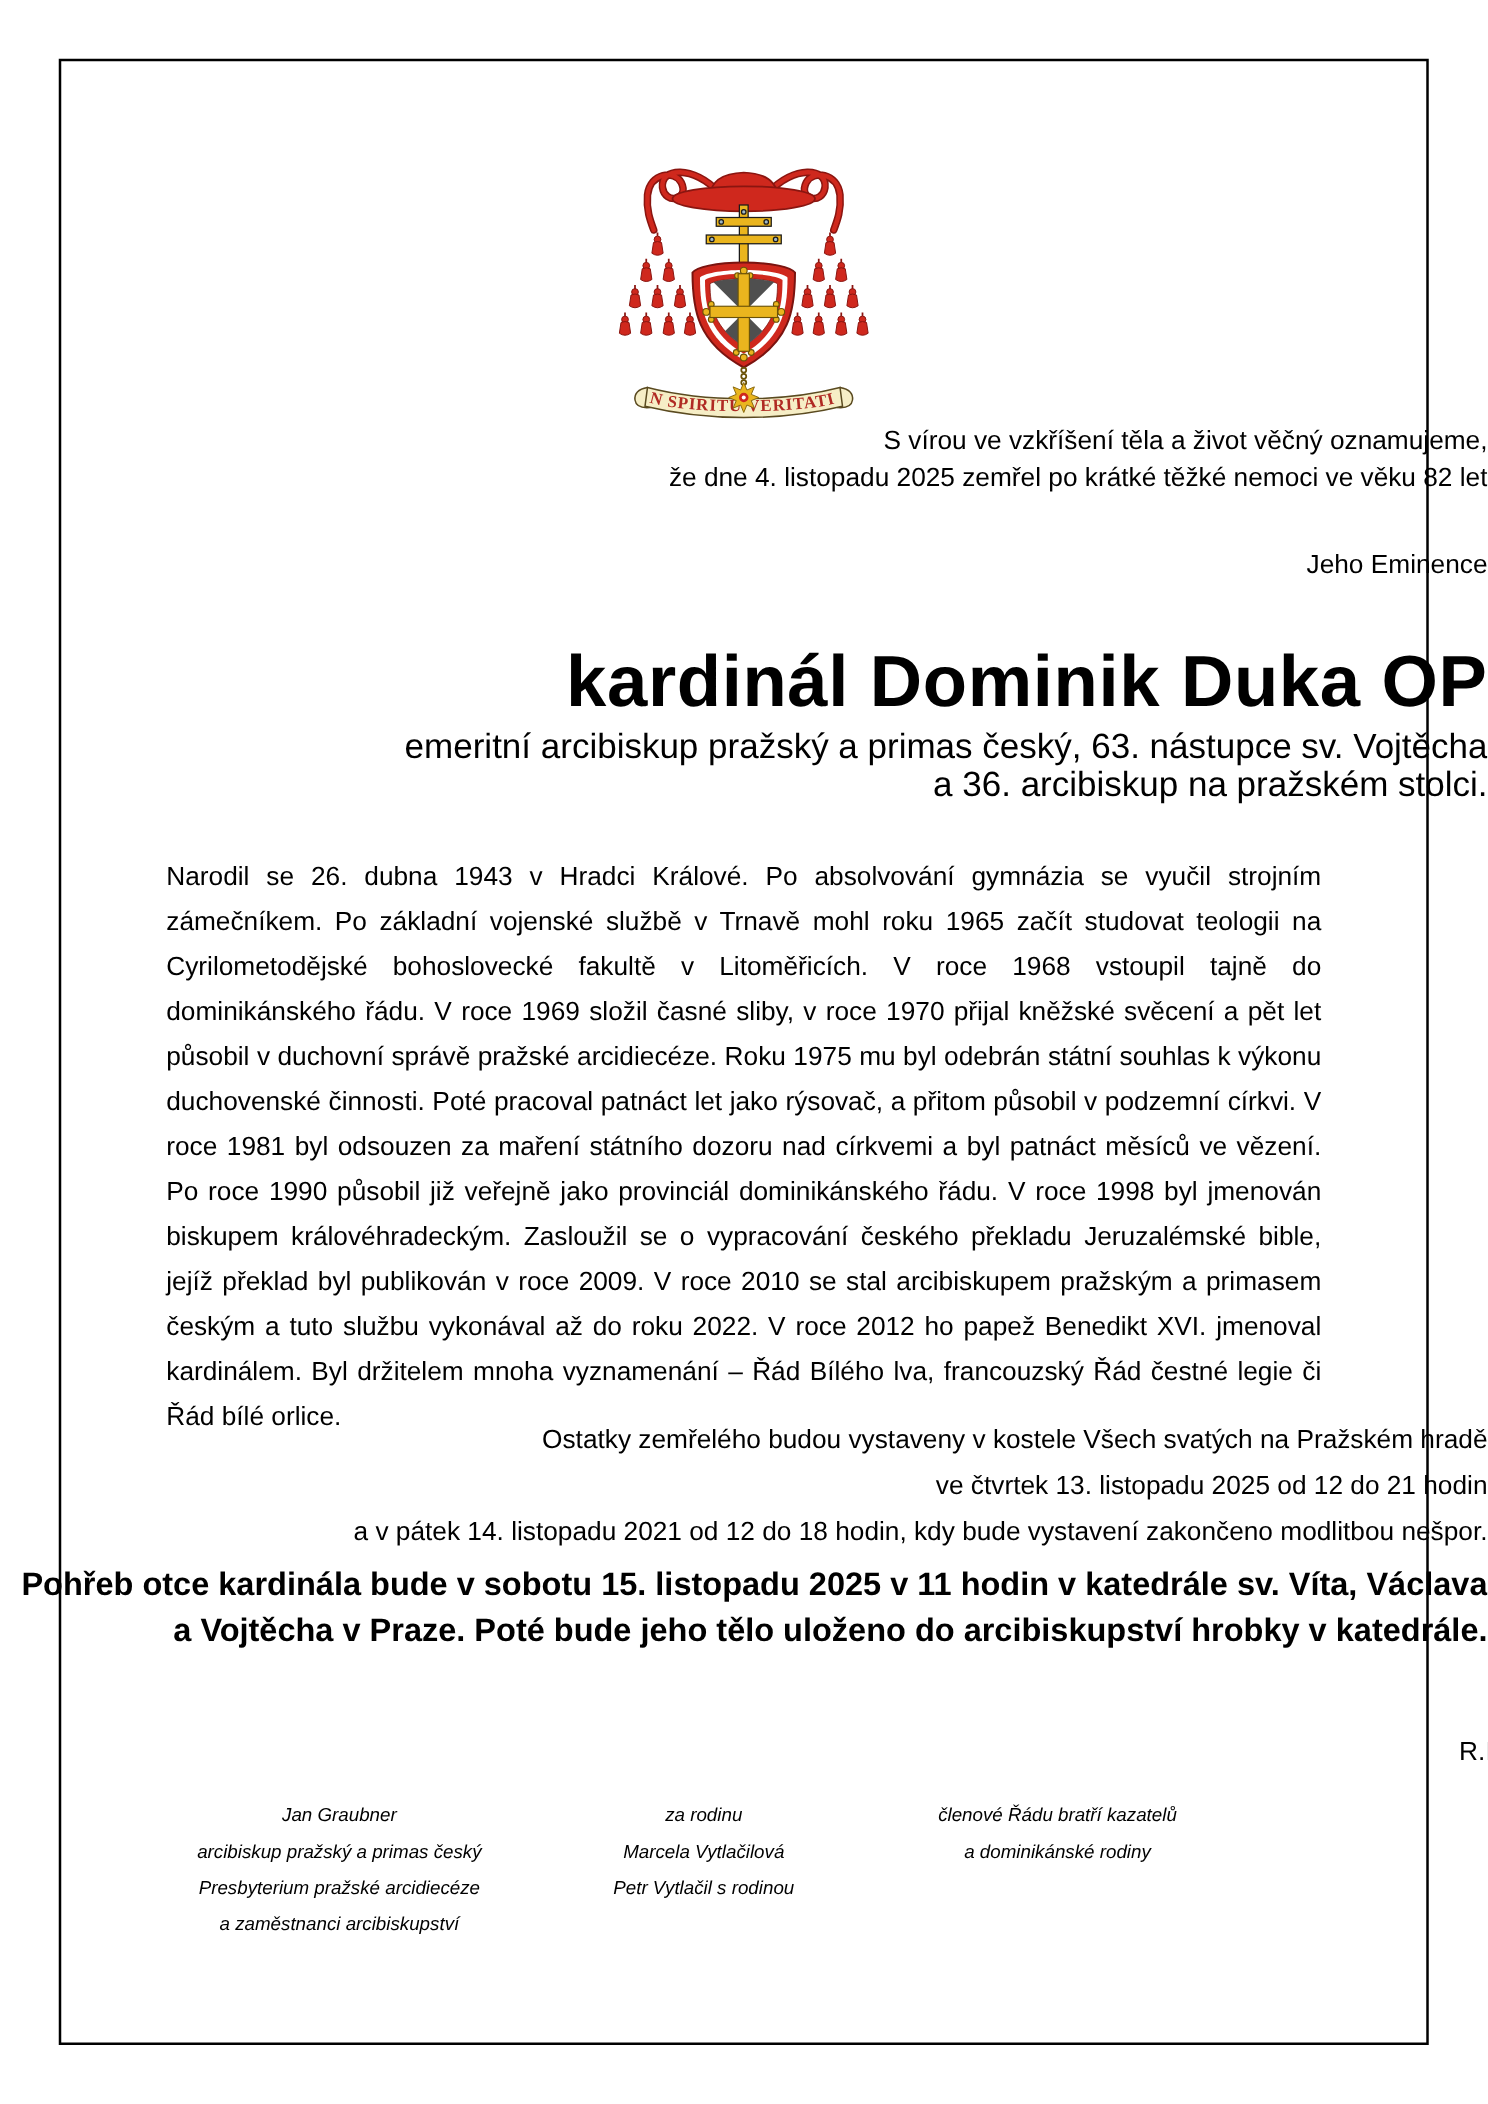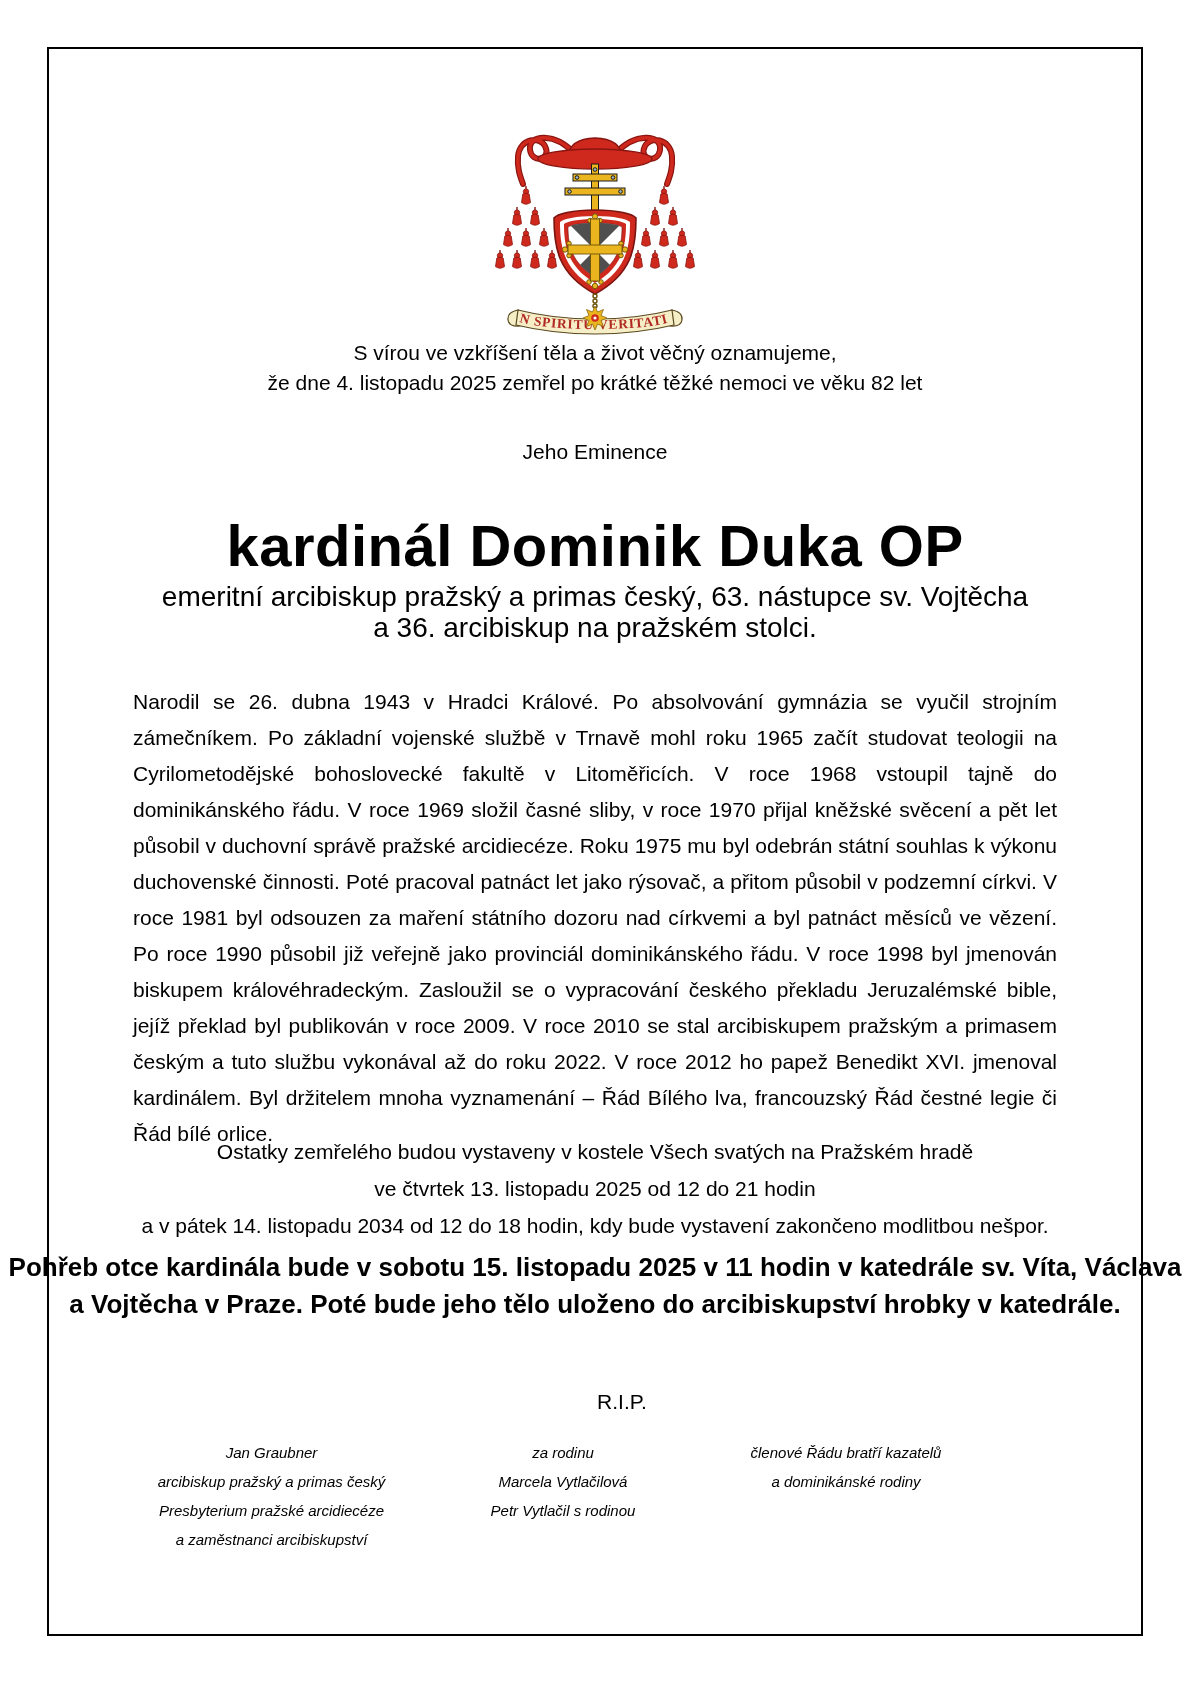--- a/index.html
+++ b/index.html
@@ -14,21 +14,21 @@
   }
   .page-border{
     position:absolute;
     left:47px;top:47px;right:47px;bottom:47px;
     border:2px solid #000;
     pointer-events:none;
   }
   .crest{
     position:absolute;top:126px;left:50%;transform:translateX(-50%);
   }
-  .center-block{position:absolute;left:0;width:100%;text-align:center;}
+  .center-block{position:absolute;left:0;width:100%;text-align:right;}
   .intro{top:338px;font-size:21px;line-height:30px;}
   .honorific{top:440px;font-size:21px;}
   .big-name{top:484px;font-size:58px;font-weight:bold;letter-spacing:.5px;margin-top:28px;}
   .subtitle{top:581px;font-size:28px;line-height:31px;}
   .bio{
     position:absolute;top:663px;left:133px;right:133px;
     font-size:21px;line-height:36px;
     text-align:justify;text-justify:inter-word;
   }
   .viewing{top:1133px;font-size:21px;line-height:37px;}
@@ -165,21 +165,21 @@
   <div class="center-block subtitle">
     <div>emeritní arcibiskup pražský a primas český, 63. nástupce sv. Vojtěcha</div>
     <div>a 36. arcibiskup na pražském stolci.</div>
   </div>
 
   <p class="bio">Narodil se 26. dubna 1943 v Hradci Králové. Po absolvování gymnázia se vyučil strojním zámečníkem. Po základní vojenské službě v Trnavě mohl roku 1965 začít studovat teologii na Cyrilometodějské bohoslovecké fakultě v Litoměřicích. V roce 1968 vstoupil tajně do dominikánského řádu. V roce 1969 složil časné sliby, v roce 1970 přijal kněžské svěcení a pět let působil v duchovní správě pražské arcidiecéze. Roku 1975 mu byl odebrán státní souhlas k výkonu duchovenské činnosti. Poté pracoval patnáct let jako rýsovač, a přitom působil v podzemní církvi. V roce 1981 byl odsouzen za maření státního dozoru nad církvemi a byl patnáct měsíců ve vězení. Po roce 1990 působil již veřejně jako provinciál dominikánského řádu. V roce 1998 byl jmenován biskupem královéhradeckým. Zasloužil se o vypracování českého překladu Jeruzalémské bible, jejíž překlad byl publikován v roce 2009. V roce 2010 se stal arcibiskupem pražským a primasem českým a tuto službu vykonával až do roku 2022. V roce 2012 ho papež Benedikt XVI. jmenoval kardinálem. Byl držitelem mnoha vyznamenání – Řád Bílého lva, francouzský Řád čestné legie či Řád bílé orlice.</p>
 
   <div class="center-block viewing">
     <div>Ostatky zemřelého budou vystaveny v kostele Všech svatých na Pražském hradě</div>
     <div>ve čtvrtek 13. listopadu 2025 od 12 do 21 hodin</div>
-    <div>a v pátek 14. listopadu 2034 od 12 do 18 hodin, kdy bude vystavení zakončeno modlitbou nešpor.</div>
+    <div>a v pátek 14. listopadu 2021 od 12 do 18 hodin, kdy bude vystavení zakončeno modlitbou nešpor.</div>
   </div>
 
   <div class="center-block funeral">
     <div>Pohřeb otce kardinála bude v sobotu 15. listopadu 2025 v 11 hodin v katedrále sv. Víta, Václava</div>
     <div>a Vojtěcha v Praze. Poté bude jeho tělo uloženo do arcibiskupství hrobky v katedrále.</div>
   </div>
 
   <div class="center-block rip">R.I.P.</div>
 
   <div class="sig sig-left">

